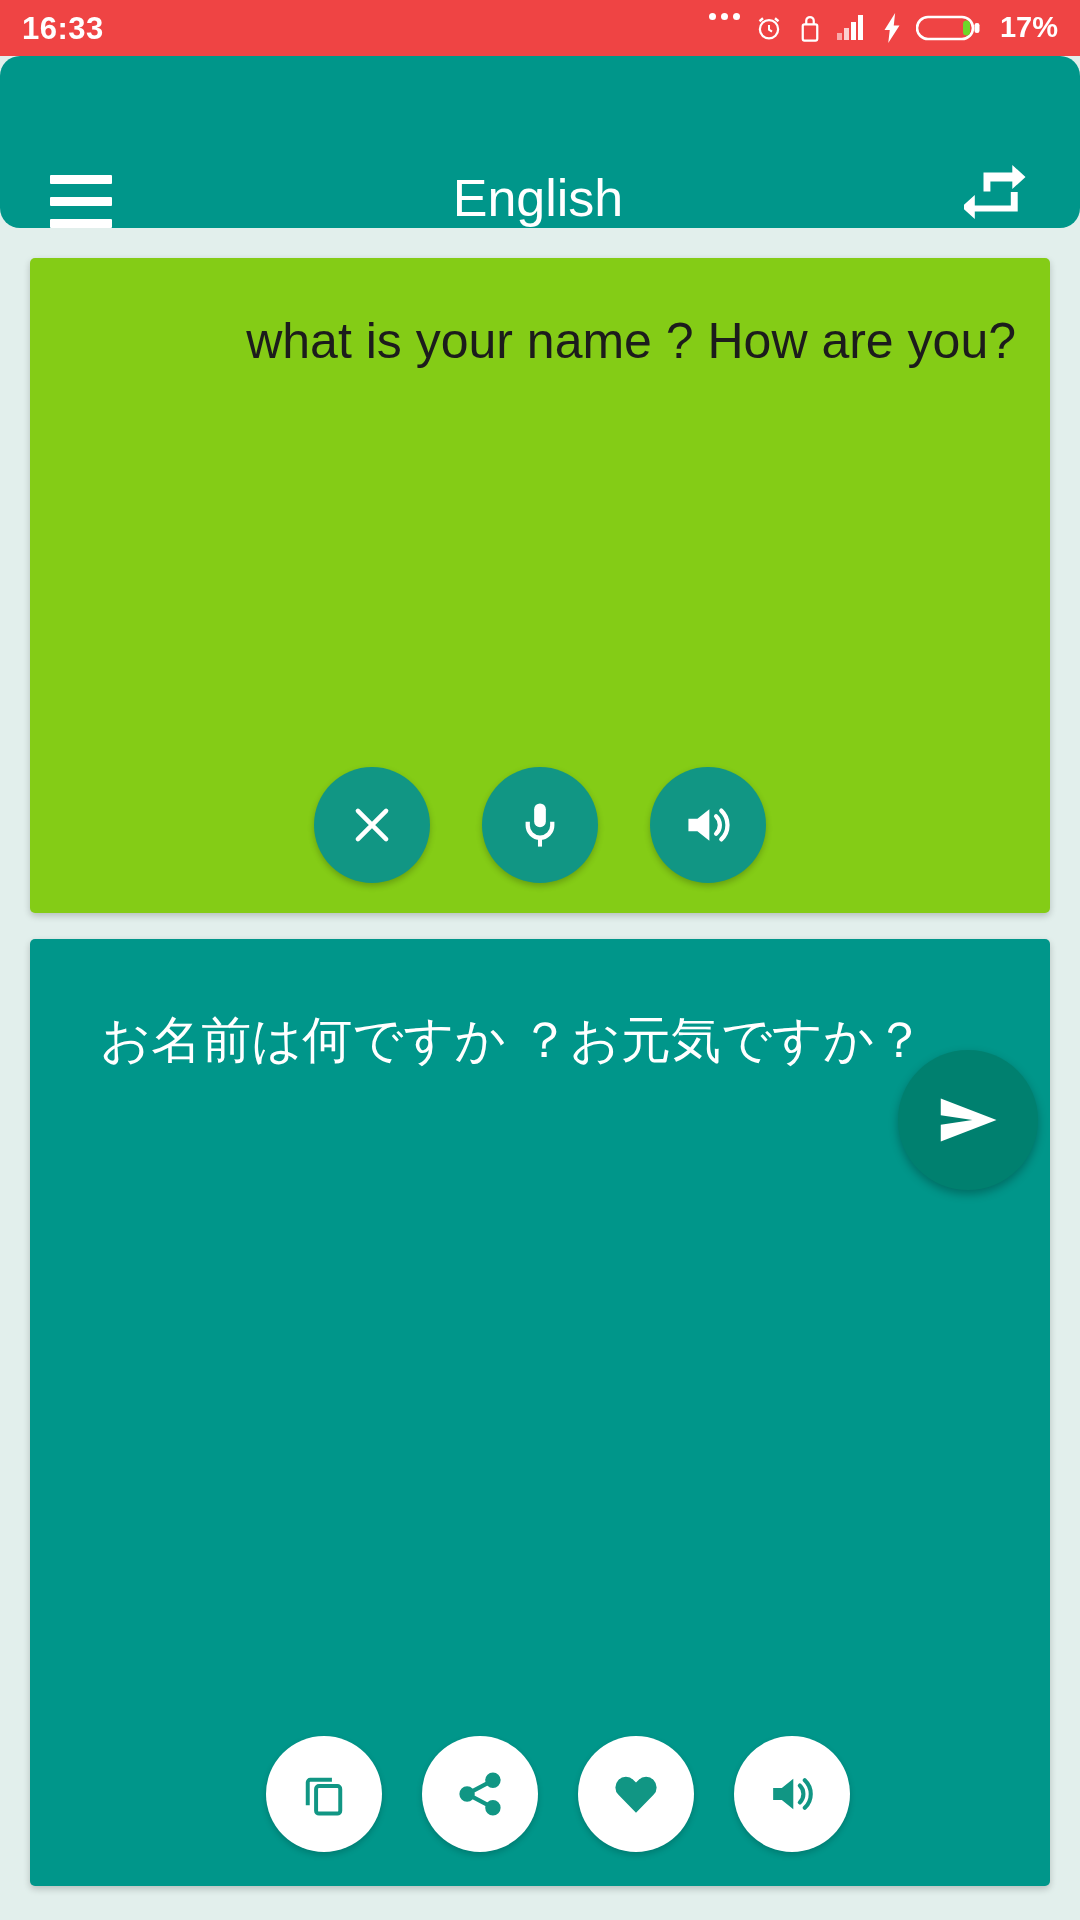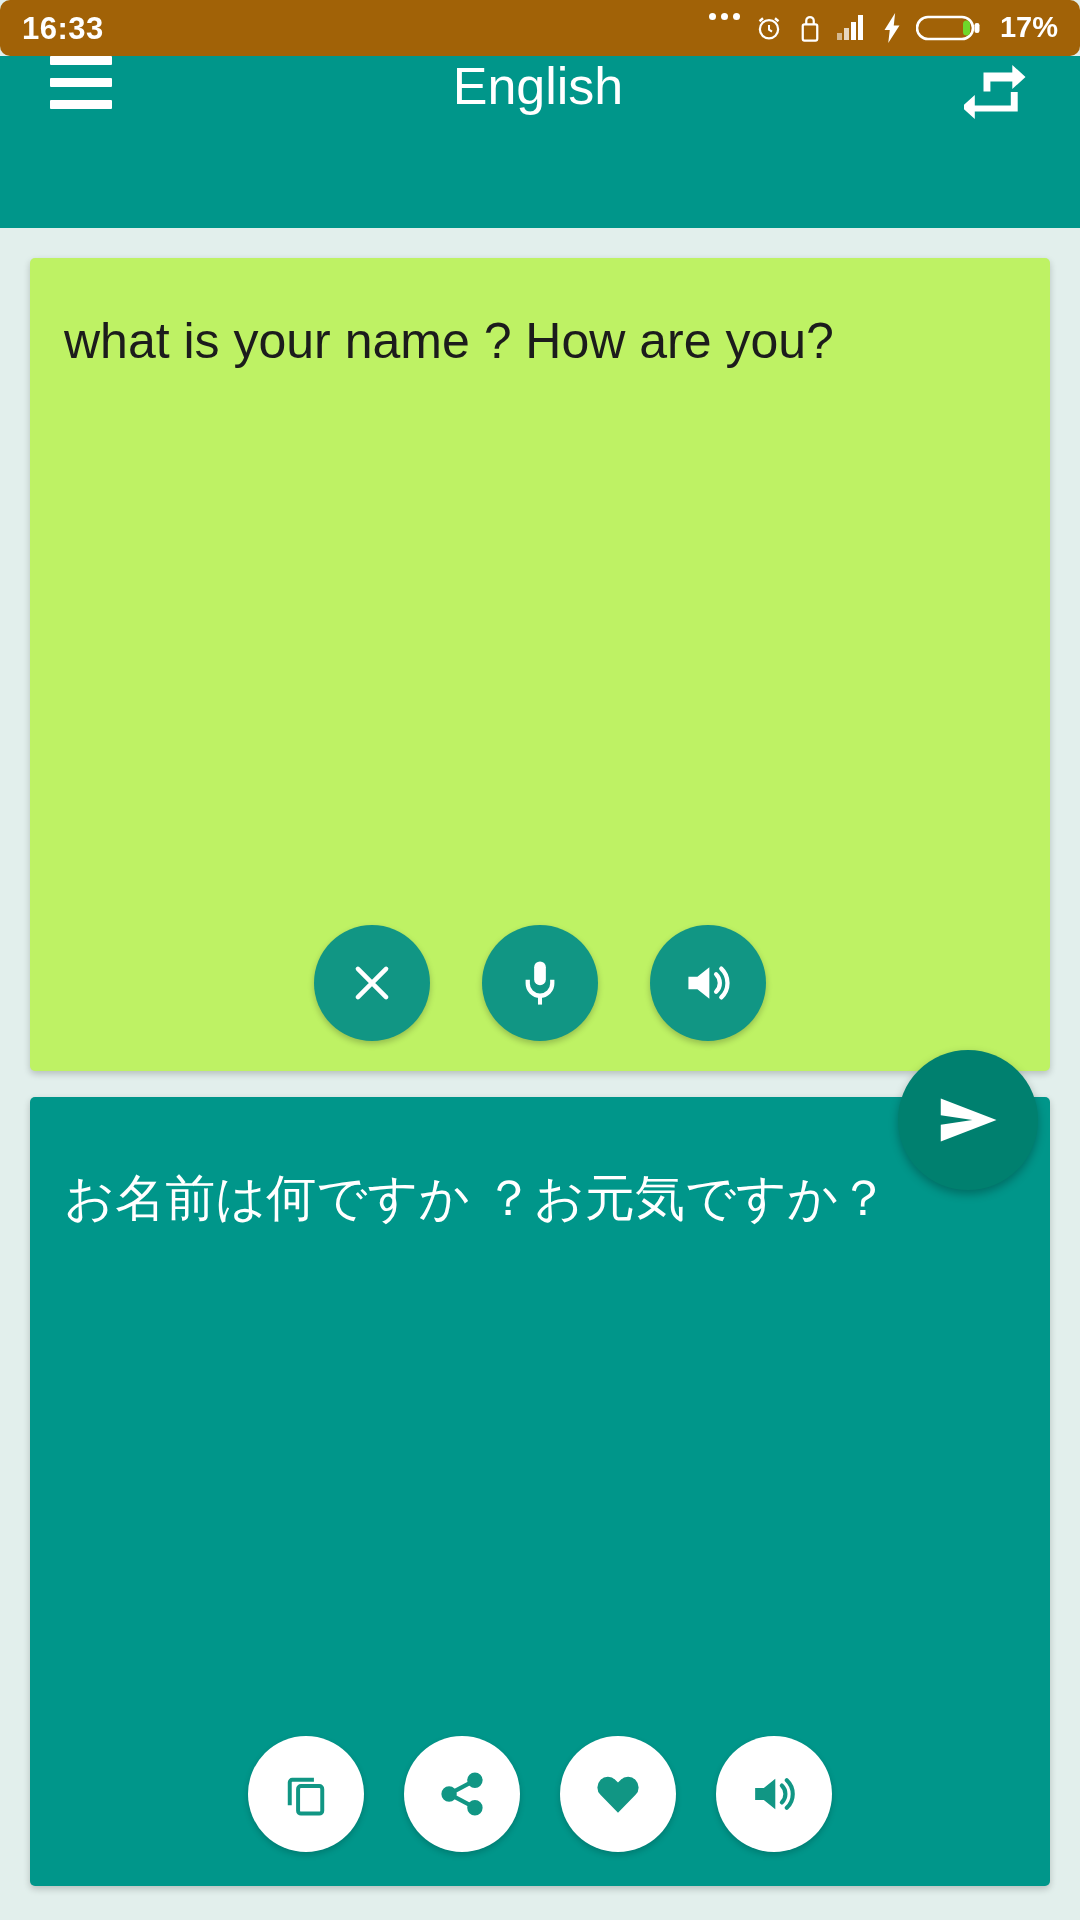--- a/index.html
+++ b/index.html
@@ -17,26 +17,25 @@
     width: 1080px;
     height: 1920px;
     background: #e2efec;
     display: flex;
     flex-direction: column;
   }
 
   
   .statusbar {
     height: 56px;
-    background: #a16207;
+    background: #ef4444;
     display: flex;
     align-items: center;
     padding: 0 22px;
     flex: none;
-    border-radius: 10px;
   }
   .status-time {
     color: #ffffff;
     font-size: 31px;
     font-weight: bold;
     letter-spacing: 0.5px;
     line-height: 1;
   }
   .status-right {
     margin-left: auto;
@@ -65,23 +64,24 @@
   .dots i {
     width: 7px; height: 7px; border-radius: 50%;
     background: #ffffff; display: block;
   }
 
   
   .appbar {
     height: 172px;
     background: #00968a;
     display: flex;
-    align-items: flex-start;
+    align-items: flex-end;
     flex: none;
     padding: 0 34px;
+    border-radius: 20px;
   }
   .hamburger {
     width: 62px;
     display: flex;
     flex-direction: column;
     gap: 13px;
     margin-left: 16px;
     margin-right: 10px;
     cursor: pointer;
   }
@@ -119,27 +119,29 @@
   }
 
   .card {
     position: relative;
     border-radius: 5px;
     box-shadow: 0 3px 7px rgba(0,0,0,0.20);
     display: flex;
     flex-direction: column;
   }
   .card-input {
-    background: #bef264;
-    height: 813px;
+    background: #84cc16;
+    height: 655px;
     flex: none;
+    text-align: right;
   }
   .card-output {
     background: #00968a;
     flex: 1;
+    padding-left: 36px;
   }
 
   .input-text {
     color: #1c1c1c;
     font-size: 50px;
     line-height: 1.25;
     padding: 52px 34px 0 34px;
     word-wrap: break-word;
   }
   .output-text {

